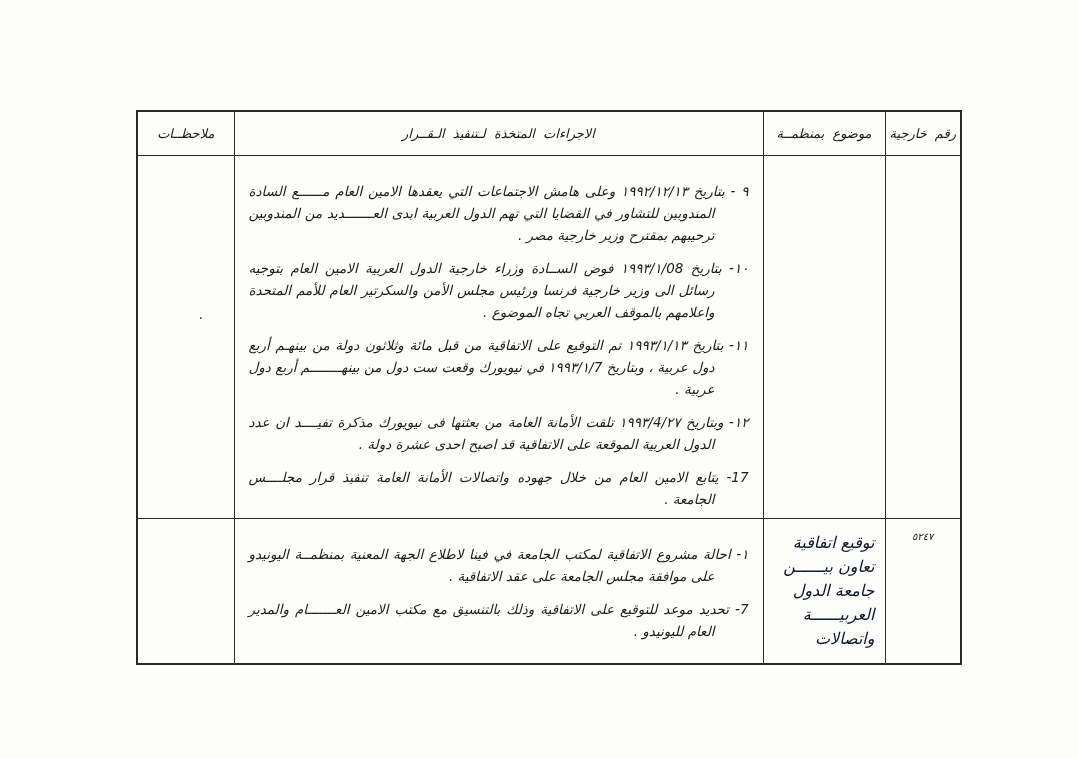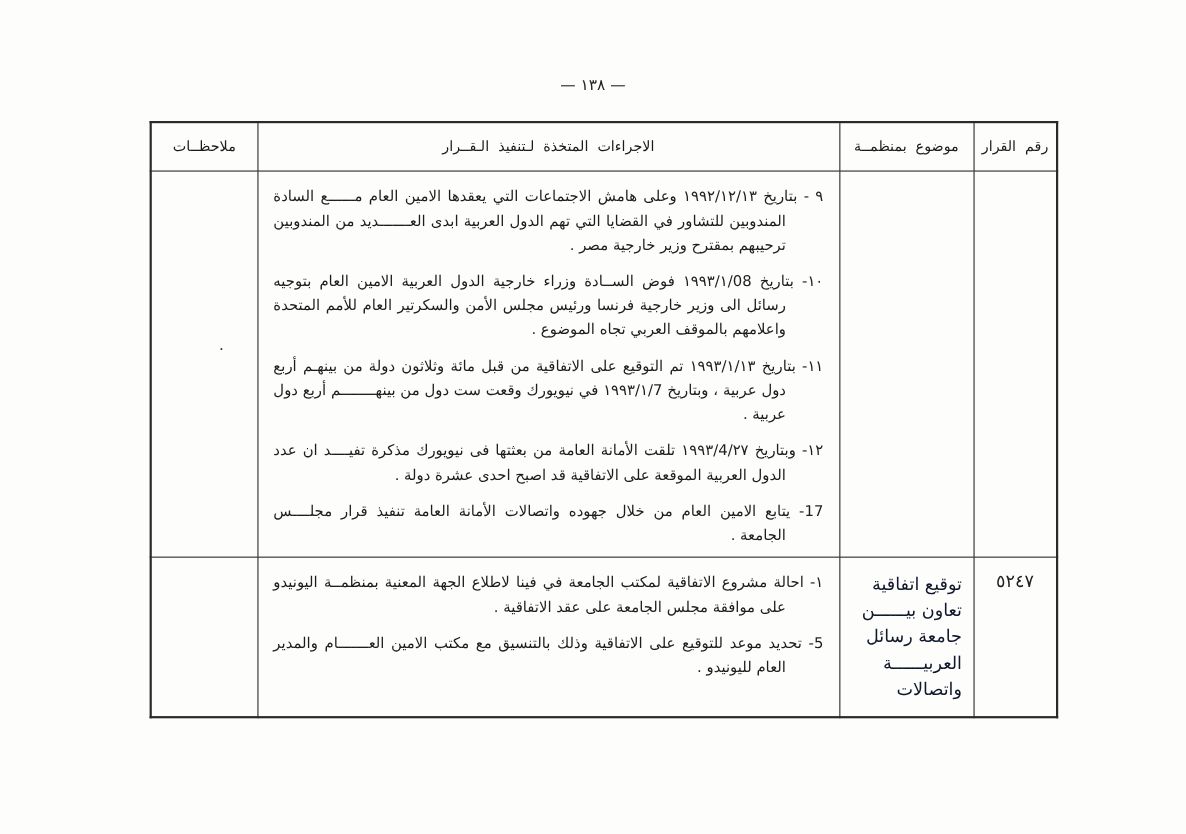--- a/index.html
+++ b/index.html
@@ -34,87 +34,87 @@
     width: 824px;
     border-collapse: collapse;
     direction: rtl;
     table-layout: fixed;
     background: #fdfdfb;
     border: 2px solid #2a2a2a;
   }
   .doc-table th, .doc-table td {
     border: 1.5px solid #2a2a2a;
     vertical-align: top;
+    font-style: italic;
   }
   .doc-table th {
     height: 44px;
     font-weight: normal;
     font-size: 13px;
     text-align: center;
     vertical-align: middle;
     word-spacing: 4px;
     color: #1b1b1b;
   }
   .col-number  { width: 76px;  }
   .col-subject { width: 122px; }
   .col-actions { width: 529px; }
   .col-notes   { width: 97px;  }
 
   tr.row-1 td { height: 350px; }
   tr.row-2 td { height: 132px; margin-top: 16px; }
 
-  td.cell-actions { padding: 12px 14px 8px 14px; }
+  td.cell-actions { padding: 24px 14px 8px 14px; }
   .action-item {
     font-size: 13.5px;
     line-height: 22px;
     text-align: justify;
     padding-right: 34px;
     text-indent: -34px;
     margin-bottom: 11px;
     color: #1d1d1d;
   }
   .action-item:last-child { margin-bottom: 0; }
 
   td.cell-subject { padding: 12px 10px; }
   .subject-line {
     font-size: 16px;
     line-height: 24px;
     text-align: right;
     color: #0f172a;
   }
 
-  td.cell-number { padding-top: 12px; text-align: center; font-size: 16px; }
+  td.cell-number { padding-top: 12px; text-align: center; font-size: 10px; }
 
   td.cell-notes { position: relative; }
   .notes-mark {
     position: absolute;
     top: 150px;
     right: 30px;
     font-size: 14px;
     color: #333;
   }
 </style>
 </head>
 <body>
 
 <div class="page">
 
-  <div class="page-number">— ١٣٨ —</div>
 
   <table class="doc-table">
     <colgroup>
       <col class="col-number">
       <col class="col-subject">
       <col class="col-actions">
       <col class="col-notes">
     </colgroup>
 
     <thead>
       <tr>
-        <th>رقم القرار</th>
+        <th>رقم خارجية</th>
         <th>موضوع بمنظمــة</th>
         <th>الاجراءات المتخذة لـتنفيذ الـقــرار</th>
         <th>ملاحظــات</th>
       </tr>
     </thead>
 
     <tbody>
       <tr class="row-1">
         <td class="cell-number"></td>
         <td class="cell-subject"></td>
@@ -127,26 +127,26 @@
         </td>
         <td class="cell-notes">
           <span class="notes-mark">.</span>
         </td>
       </tr>
 
       <tr class="row-2">
         <td class="cell-number">٥٢٤٧</td>
         <td class="cell-subject">
           <div class="subject-line">توقيع اتفاقية تعاون بيــــــن</div>
-          <div class="subject-line">جامعة رسائل العربيــــــة</div>
+          <div class="subject-line">جامعة الدول العربيــــــة</div>
           <div class="subject-line">واتصالات</div>
         </td>
         <td class="cell-actions">
           <div class="action-item">١- احالة مشروع الاتفاقية لمكتب الجامعة في فينا لاطلاع الجهة المعنية بمنظمــة اليونيدو على موافقة مجلس الجامعة على عقد الاتفاقية .</div>
-          <div class="action-item">5- تحديد موعد للتوقيع على الاتفاقية وذلك بالتنسيق مع مكتب الامين العـــــــام والمدير العام لليونيدو .</div>
+          <div class="action-item">7- تحديد موعد للتوقيع على الاتفاقية وذلك بالتنسيق مع مكتب الامين العـــــــام والمدير العام لليونيدو .</div>
         </td>
         <td class="cell-notes">
           <span class="notes-mark"></span>
         </td>
       </tr>
     </tbody>
   </table>
 
 </div>
 

